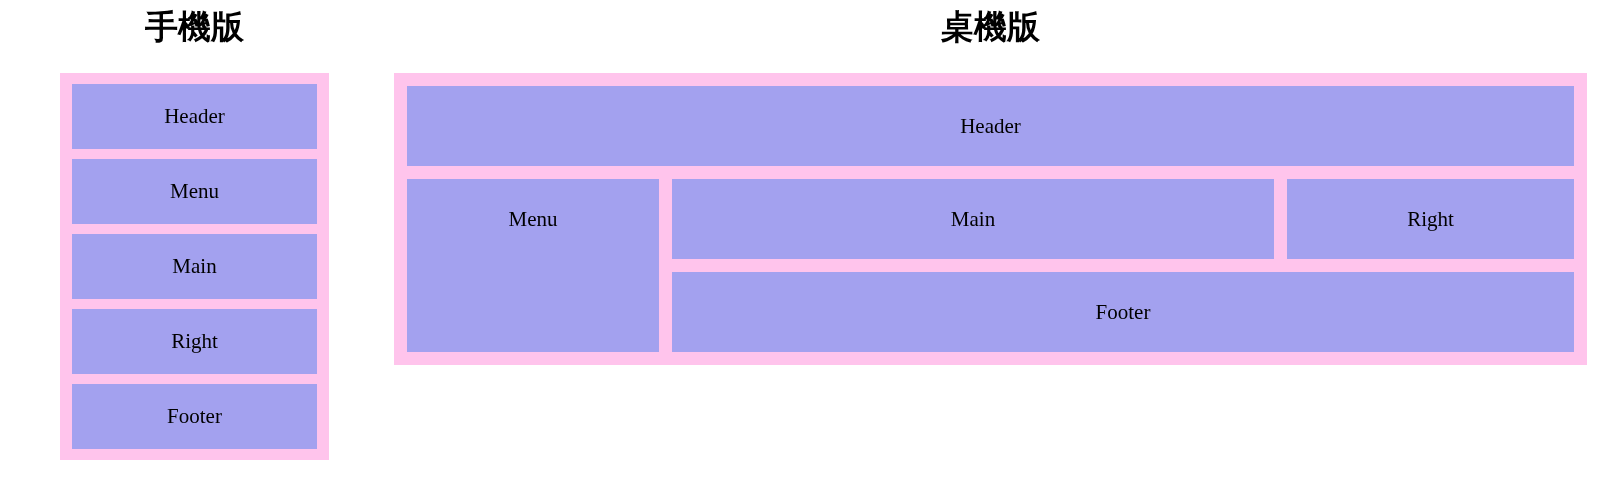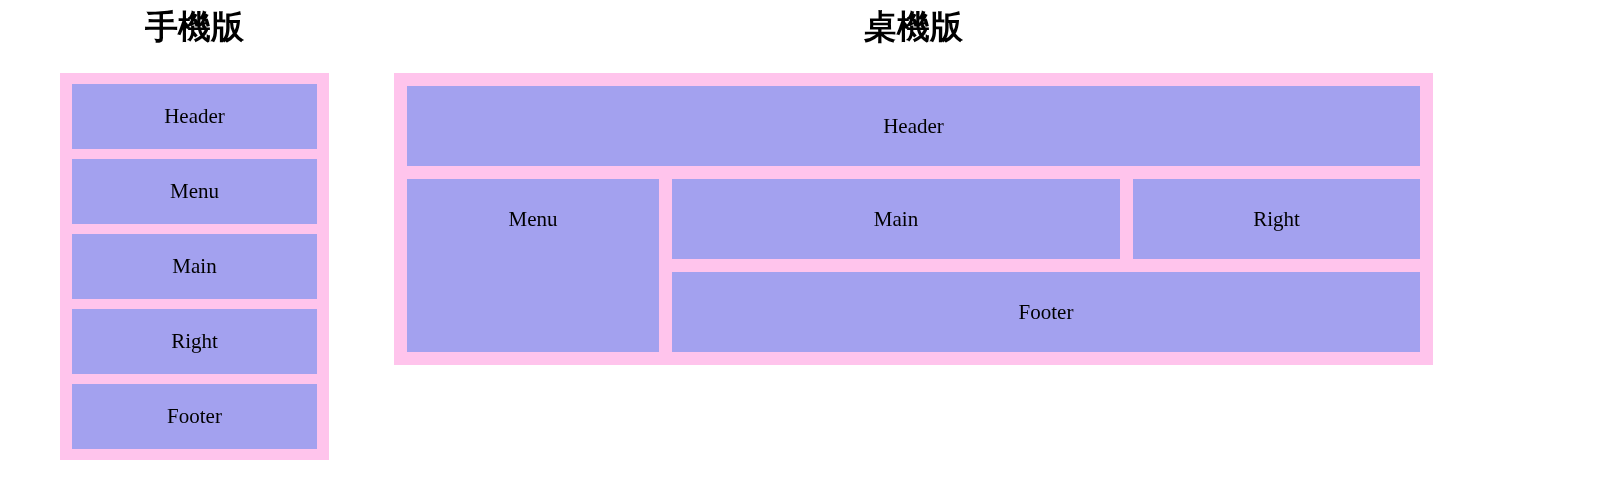--- a/index.html
+++ b/index.html
@@ -47,21 +47,21 @@
   .m-box {
     height: 65px;
     line-height: 65px;
     background: var(--box-bg);
     text-align: center;
     font-size: 21px;
     color: var(--box-text);
   }
 
   
-  .desktop-panel { left: 394px; width: 1039px; }
+  .desktop-panel { left: 394px; width: 1193px; }
   .desktop-container {
     margin-top: 27px;
     background: var(--container-bg);
     padding: 13px;
     display: grid;
     grid-template-columns: 252px 1fr 287px;
     grid-template-rows: 80px 80px 80px;
     gap: 13px;
   }
   .d-box {

